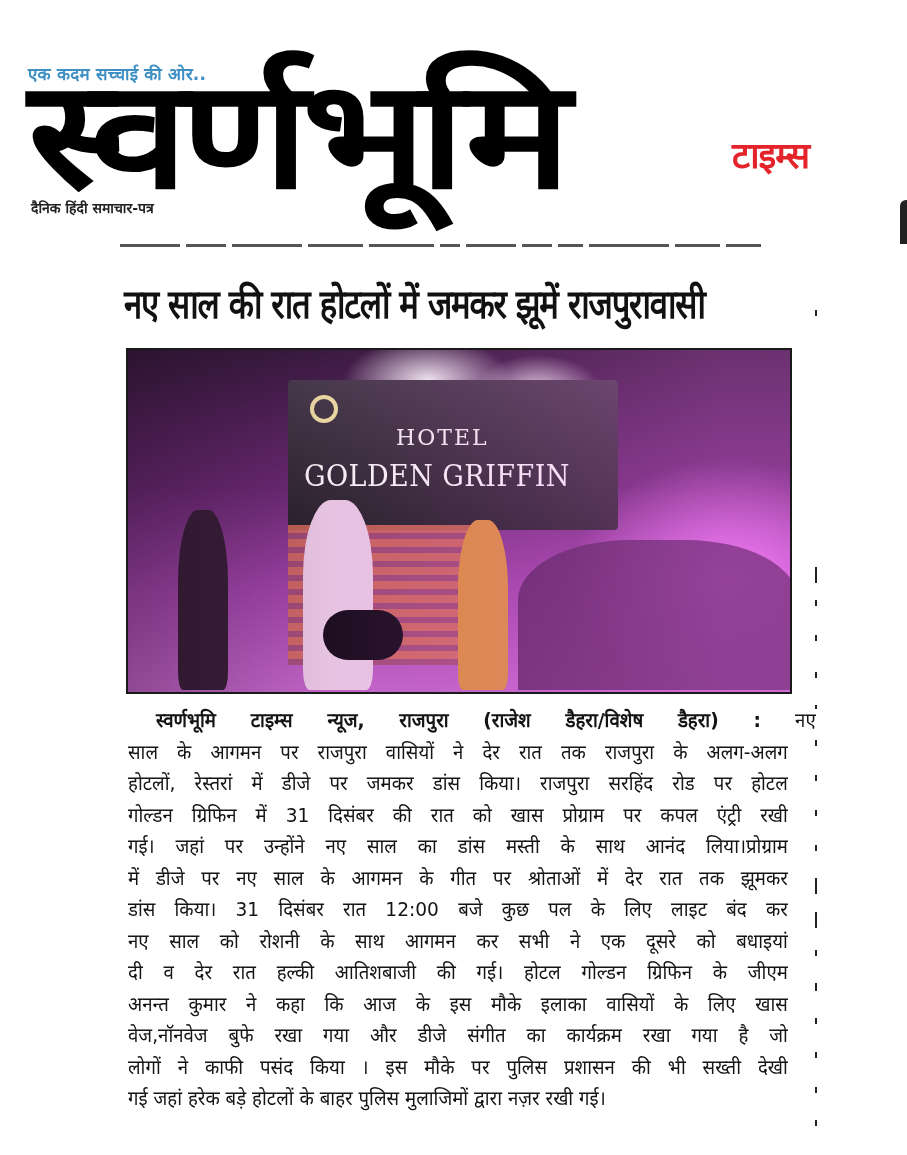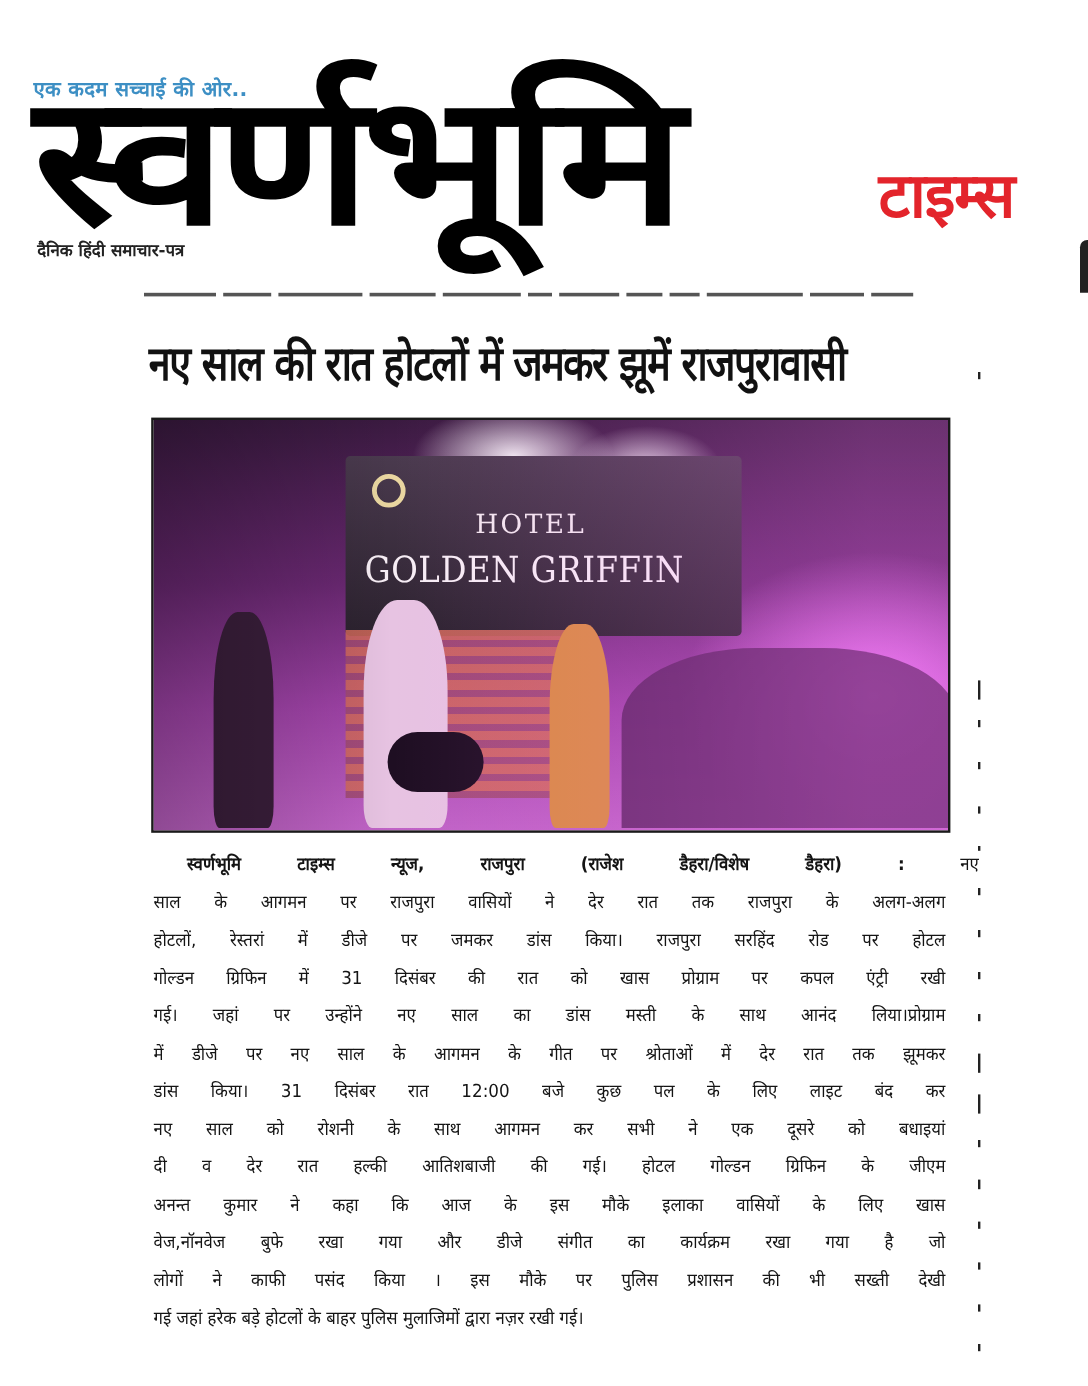--- a/index.html
+++ b/index.html
@@ -11,21 +11,21 @@
     position:absolute; left:28px; top:62px; font-size:17px; font-weight:bold;
     color:#3d8fc4; letter-spacing:0.2px;
   }
   .masthead {
     position:absolute; left:28px; top:60px; font-size:150px; font-weight:900;
     line-height:1; color:#000; letter-spacing:-6px;
     font-family:"DejaVu Sans", sans-serif;
     transform:scaleX(1.18); transform-origin:left top;
   }
   .times {
-    position:absolute; left:732px; top:138px; font-size:52px; font-weight:900;
+    position:absolute; left:732px; top:138px; font-size:36px; font-weight:900;
     color:#e3242b; line-height:1; letter-spacing:-1px;text-align:right;
   }
   .subtag {
     position:absolute; left:31px; top:198px; font-size:14px; font-weight:bold; color:#222;
   }
   .right-dark {
     position:absolute; left:900px; top:200px; width:7px; height:44px; background:#222;
     border-top-left-radius:6px;
   }
   .cut-line {
@@ -70,21 +70,21 @@
     position:absolute; left:160px; top:175px; width:200px; height:140px;
     background:repeating-linear-gradient(180deg,#d26a5b 0 8px,#a14b70 8px 14px);
     opacity:0.85;
   }
   .person { position:absolute; border-radius:40% 40% 10% 10%; }
   .caption-photo-glow {
     position:absolute; left:0; top:0; width:100%; height:100%;
     background:linear-gradient(90deg, rgba(0,0,0,0.25), rgba(0,0,0,0) 30%, rgba(255,120,255,0.25) 90%);
   }
   .article {
-    position:absolute; left:128px; top:705px; width:660px; font-size:15px; line-height:31.5px;
+    position:absolute; left:128px; top:705px; width:660px; font-size:20px; line-height:31.5px;
     color:#141414; text-align:justify; text-align-last:justify;
   }
   .article .line { display:block; white-space:nowrap; overflow:hidden;
     transform:scaleX(0.93); transform-origin:left top; width:107.5%; }
   .article .byline { font-weight:bold; }
   .article .indent { padding-left:30px; }
   .article .last { text-align-last:left; }
   .margin-marks {
     position:absolute; left:815px; top:300px; width:10px; height:850px;
   }

